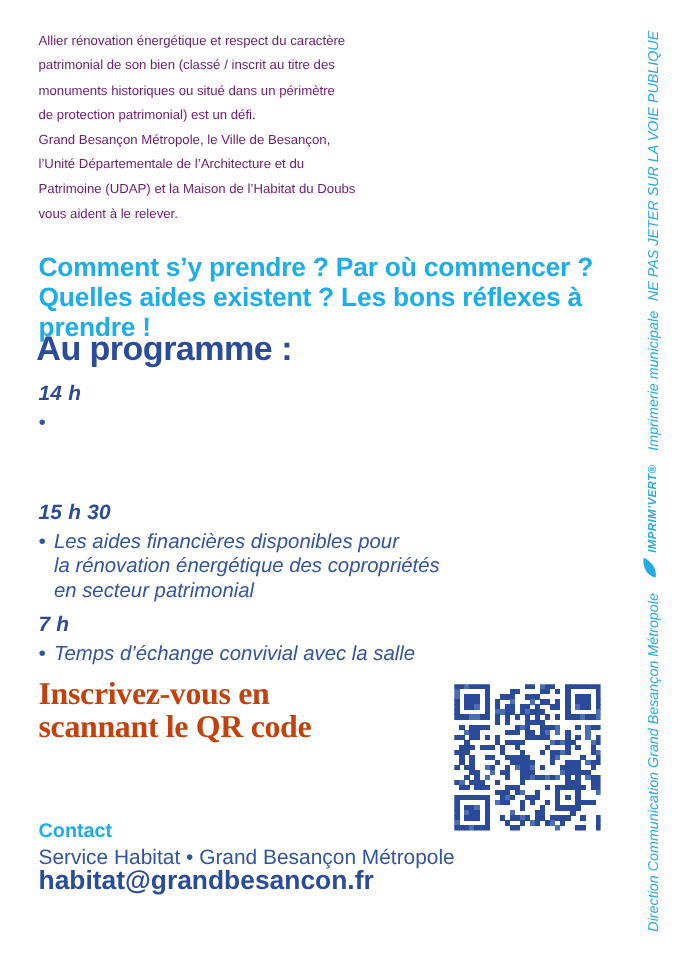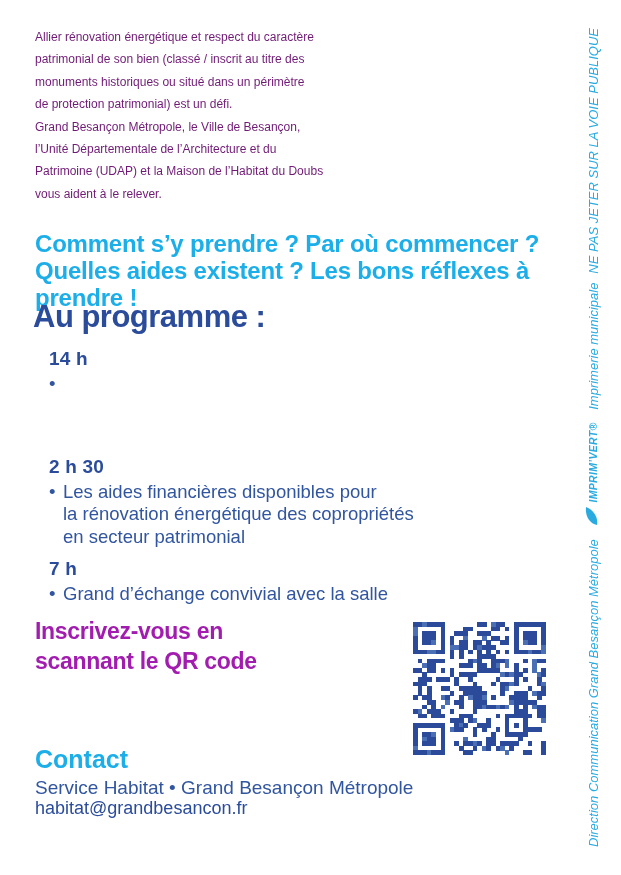--- a/index.html
+++ b/index.html
@@ -14,36 +14,36 @@
   }
   .questions{
     position:absolute;left:35px;top:230px;width:525px;
     font-size:24px;font-weight:bold;line-height:27px;color:#1BAEE9;
     white-space:pre-line;letter-spacing:-0.2px;
   }
   .au-programme{
     position:absolute;left:33px;top:299px;
     font-size:31px;font-weight:bold;color:#2B4C9B;letter-spacing:-0.5px;
   }
-  .program-item{position:absolute;left:49px;width:525px;}
+  .program-item{position:absolute;left:35px;width:525px;font-style:italic;}
   .p14{top:348px;} .p15{top:456px;} .p17{top:558px;}
   .time{font-size:19px;font-weight:bold;color:#2B4C9B;margin-bottom:3px;letter-spacing:0.2px;}
   .bullet-row{display:flex;font-size:18.5px;line-height:22.4px;color:#31559F;}
   .dot{width:14px;flex:none;}
   .bullet-text{white-space:pre-line;}
   .signup{
     position:absolute;left:35px;top:616px;
-    font-size:23px;font-weight:bold;line-height:30px;color:#a21caf;
-    white-space:pre-line;letter-spacing:-0.3px;
+    font-size:29px;font-weight:bold;line-height:30px;color:#c2410c;
+    white-space:pre-line;letter-spacing:-0.3px;font-family:Liberation Serif, serif;
   }
   .qr-box{position:absolute;left:413px;top:622px;width:133px;height:133px;}
   .contact{position:absolute;left:35px;top:745px;}
-  .contact-title{font-size:25px;font-weight:bold;color:#1BAEE9;margin-bottom:3px;}
+  .contact-title{font-size:18px;font-weight:bold;color:#1BAEE9;margin-bottom:3px;}
   .contact-line{font-size:19px;color:#31559F;line-height:21px;}
-  .contact-email{font-size:18px;font-weight:normal;color:#2B4C9B;line-height:21px;}
+  .contact-email{font-size:24px;font-weight:bold;color:#2B4C9B;line-height:21px;}
   .side-col{
     position:absolute;left:580px;top:875px;width:875px;height:26px;
     transform-origin:0 0;transform:rotate(-90deg);
     display:flex;align-items:center;justify-content:space-between;
     padding:0 28px;box-sizing:border-box;
     color:#29ABE2;font-style:italic;
   }
   .side-text{font-size:13px;white-space:nowrap;}
   .imprim-group{display:flex;align-items:center;gap:4px;}
   .imprim-vert{font-size:10.5px;font-weight:bold;letter-spacing:0.3px;}
@@ -67,34 +67,34 @@
 <div class="au-programme">Au programme :</div>
 
 <div class="program-item p14">
   <div class="time">14 h</div>
   <div class="bullet-row">
     <span class="dot">•</span>
   </div>
 </div>
 
 <div class="program-item p15">
-  <div class="time">2 h 30</div>
+  <div class="time">15 h 30</div>
   <div class="bullet-row">
     <span class="dot">•</span>
     <span class="bullet-text">Les aides financières disponibles pour
 la rénovation énergétique des copropriétés
 en secteur patrimonial</span>
   </div>
 </div>
 
 <div class="program-item p17">
   <div class="time">7 h</div>
   <div class="bullet-row">
     <span class="dot">•</span>
-    <span class="bullet-text">Grand d’échange convivial avec la salle</span>
+    <span class="bullet-text">Temps d’échange convivial avec la salle</span>
   </div>
 </div>
 
 <div class="signup">Inscrivez-vous en
 scannant le QR code</div>
 
 <div class="qr-box" id="qr-box"><svg width="133" height="133" viewBox="0 0 29 29" shape-rendering="crispEdges">
       <rect x="0" y="0" width="1.04" height="1.04" fill="#2B4A9A"></rect>
       <rect x="1" y="0" width="1.04" height="1.04" fill="#2B4A9A"></rect>
       <rect x="2" y="0" width="1.04" height="1.04" fill="#4A6FB5"></rect>

